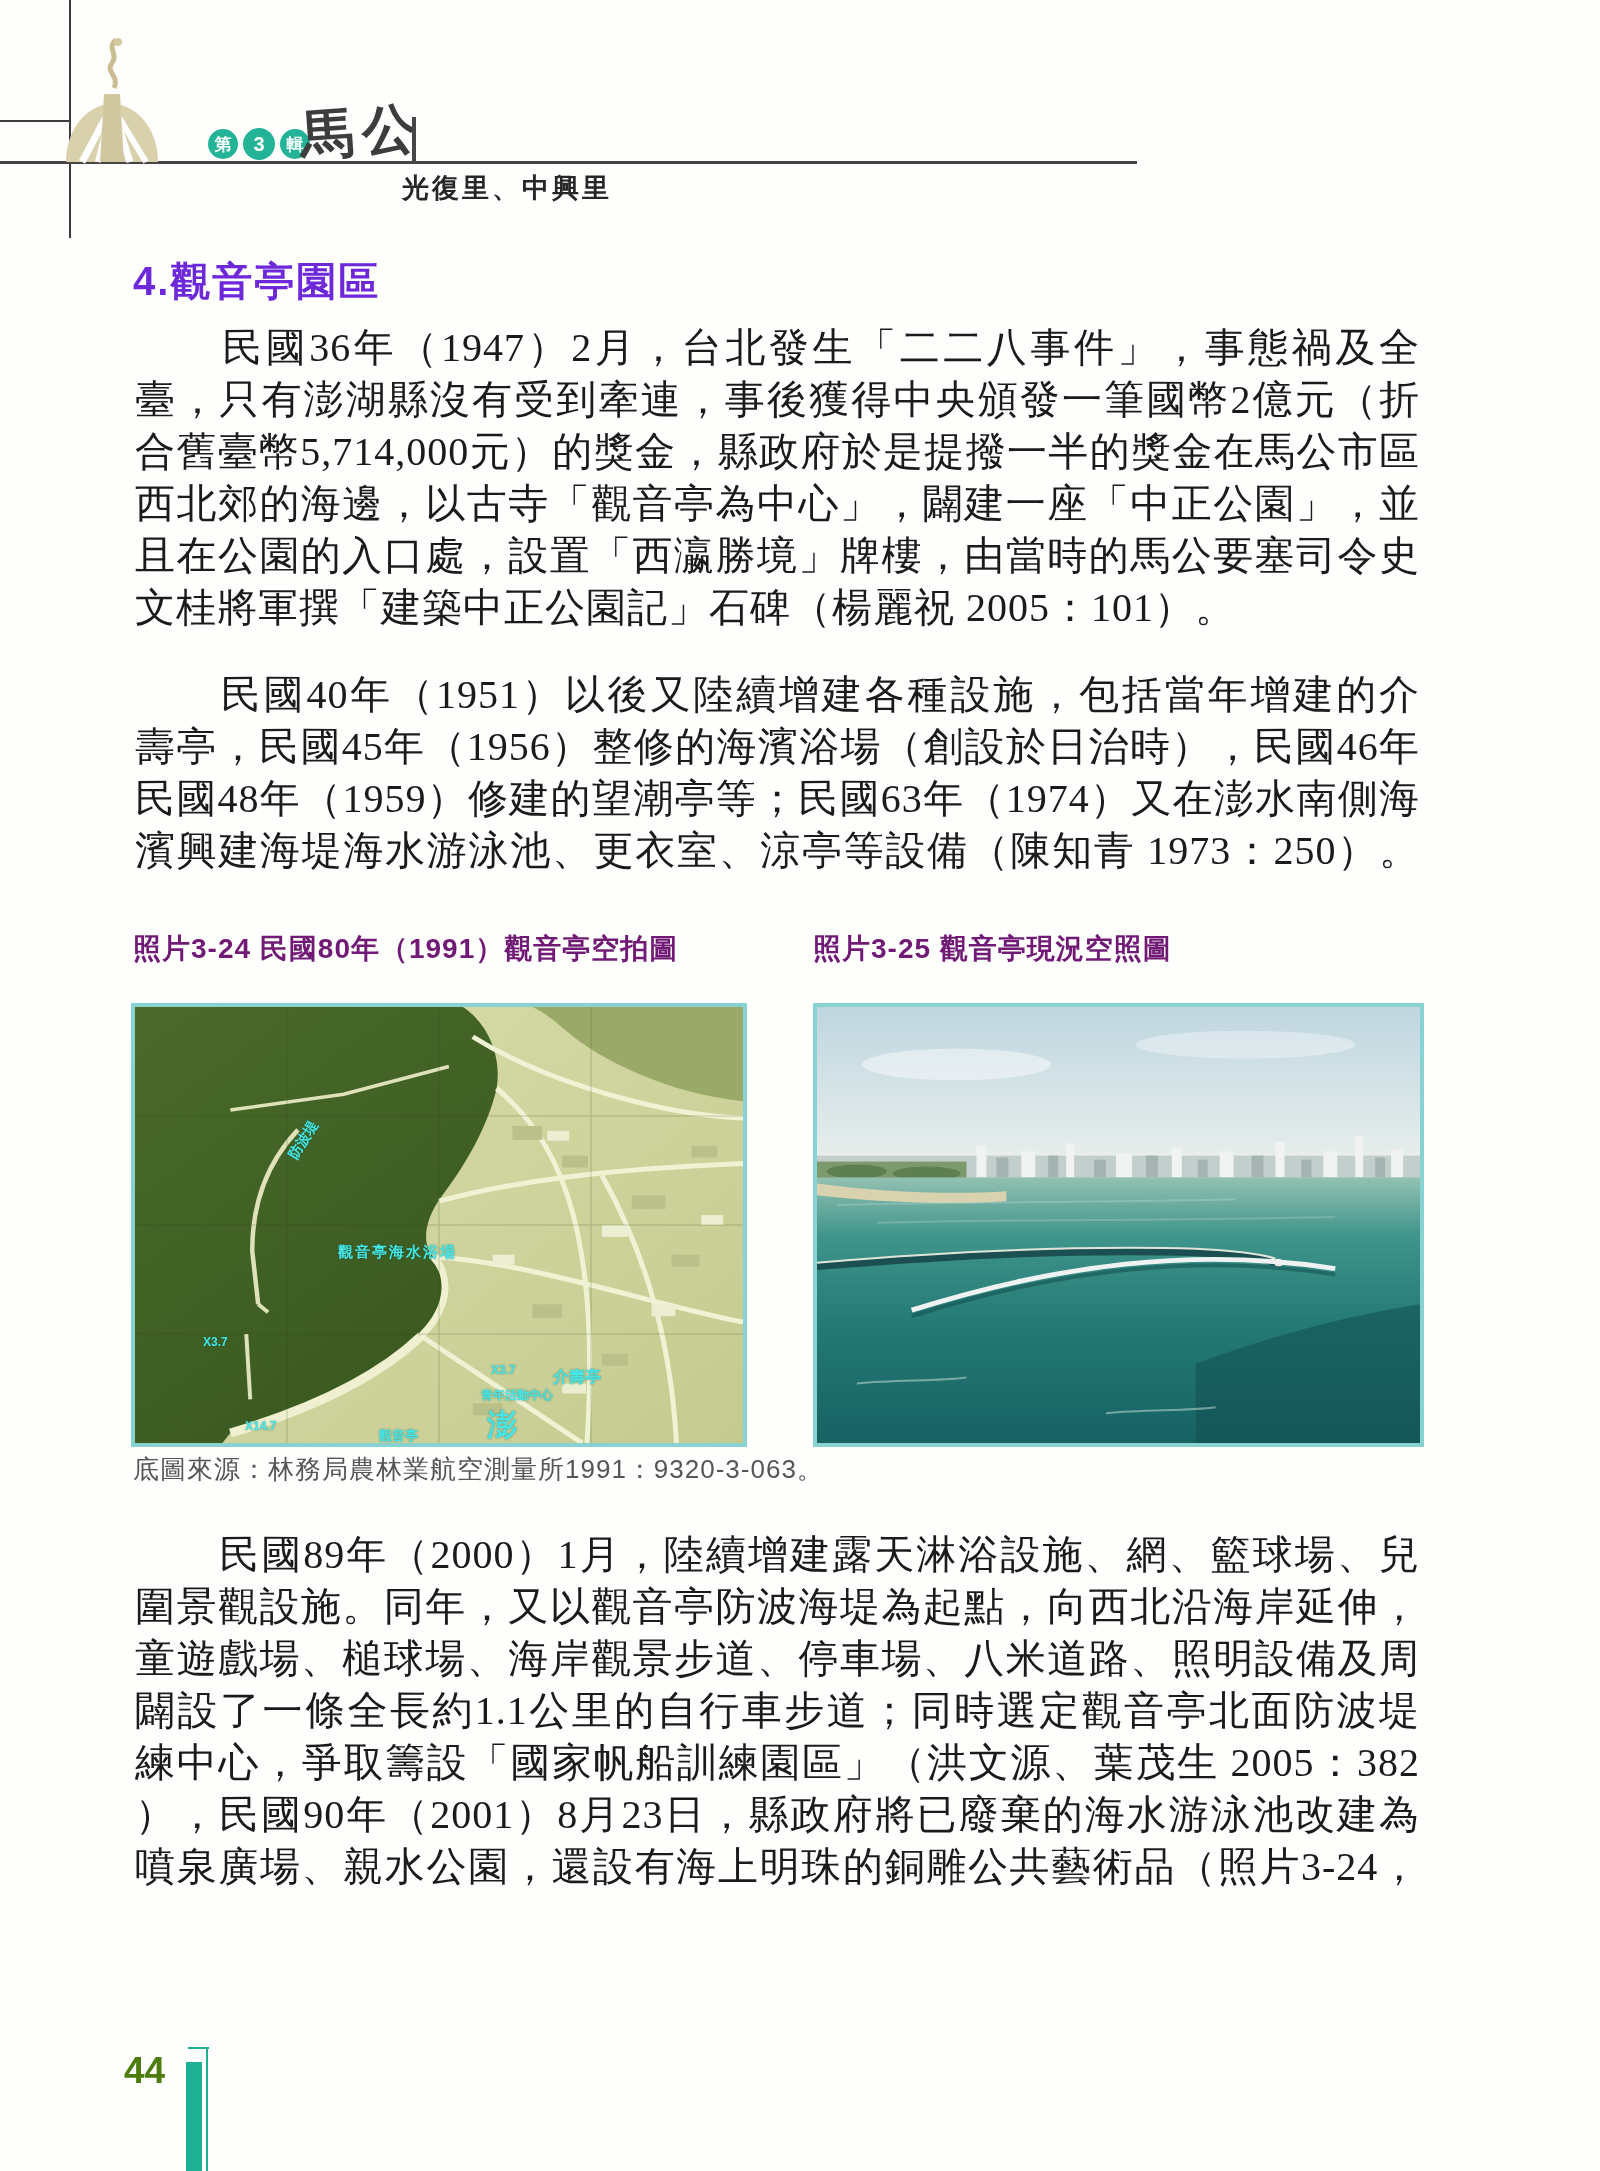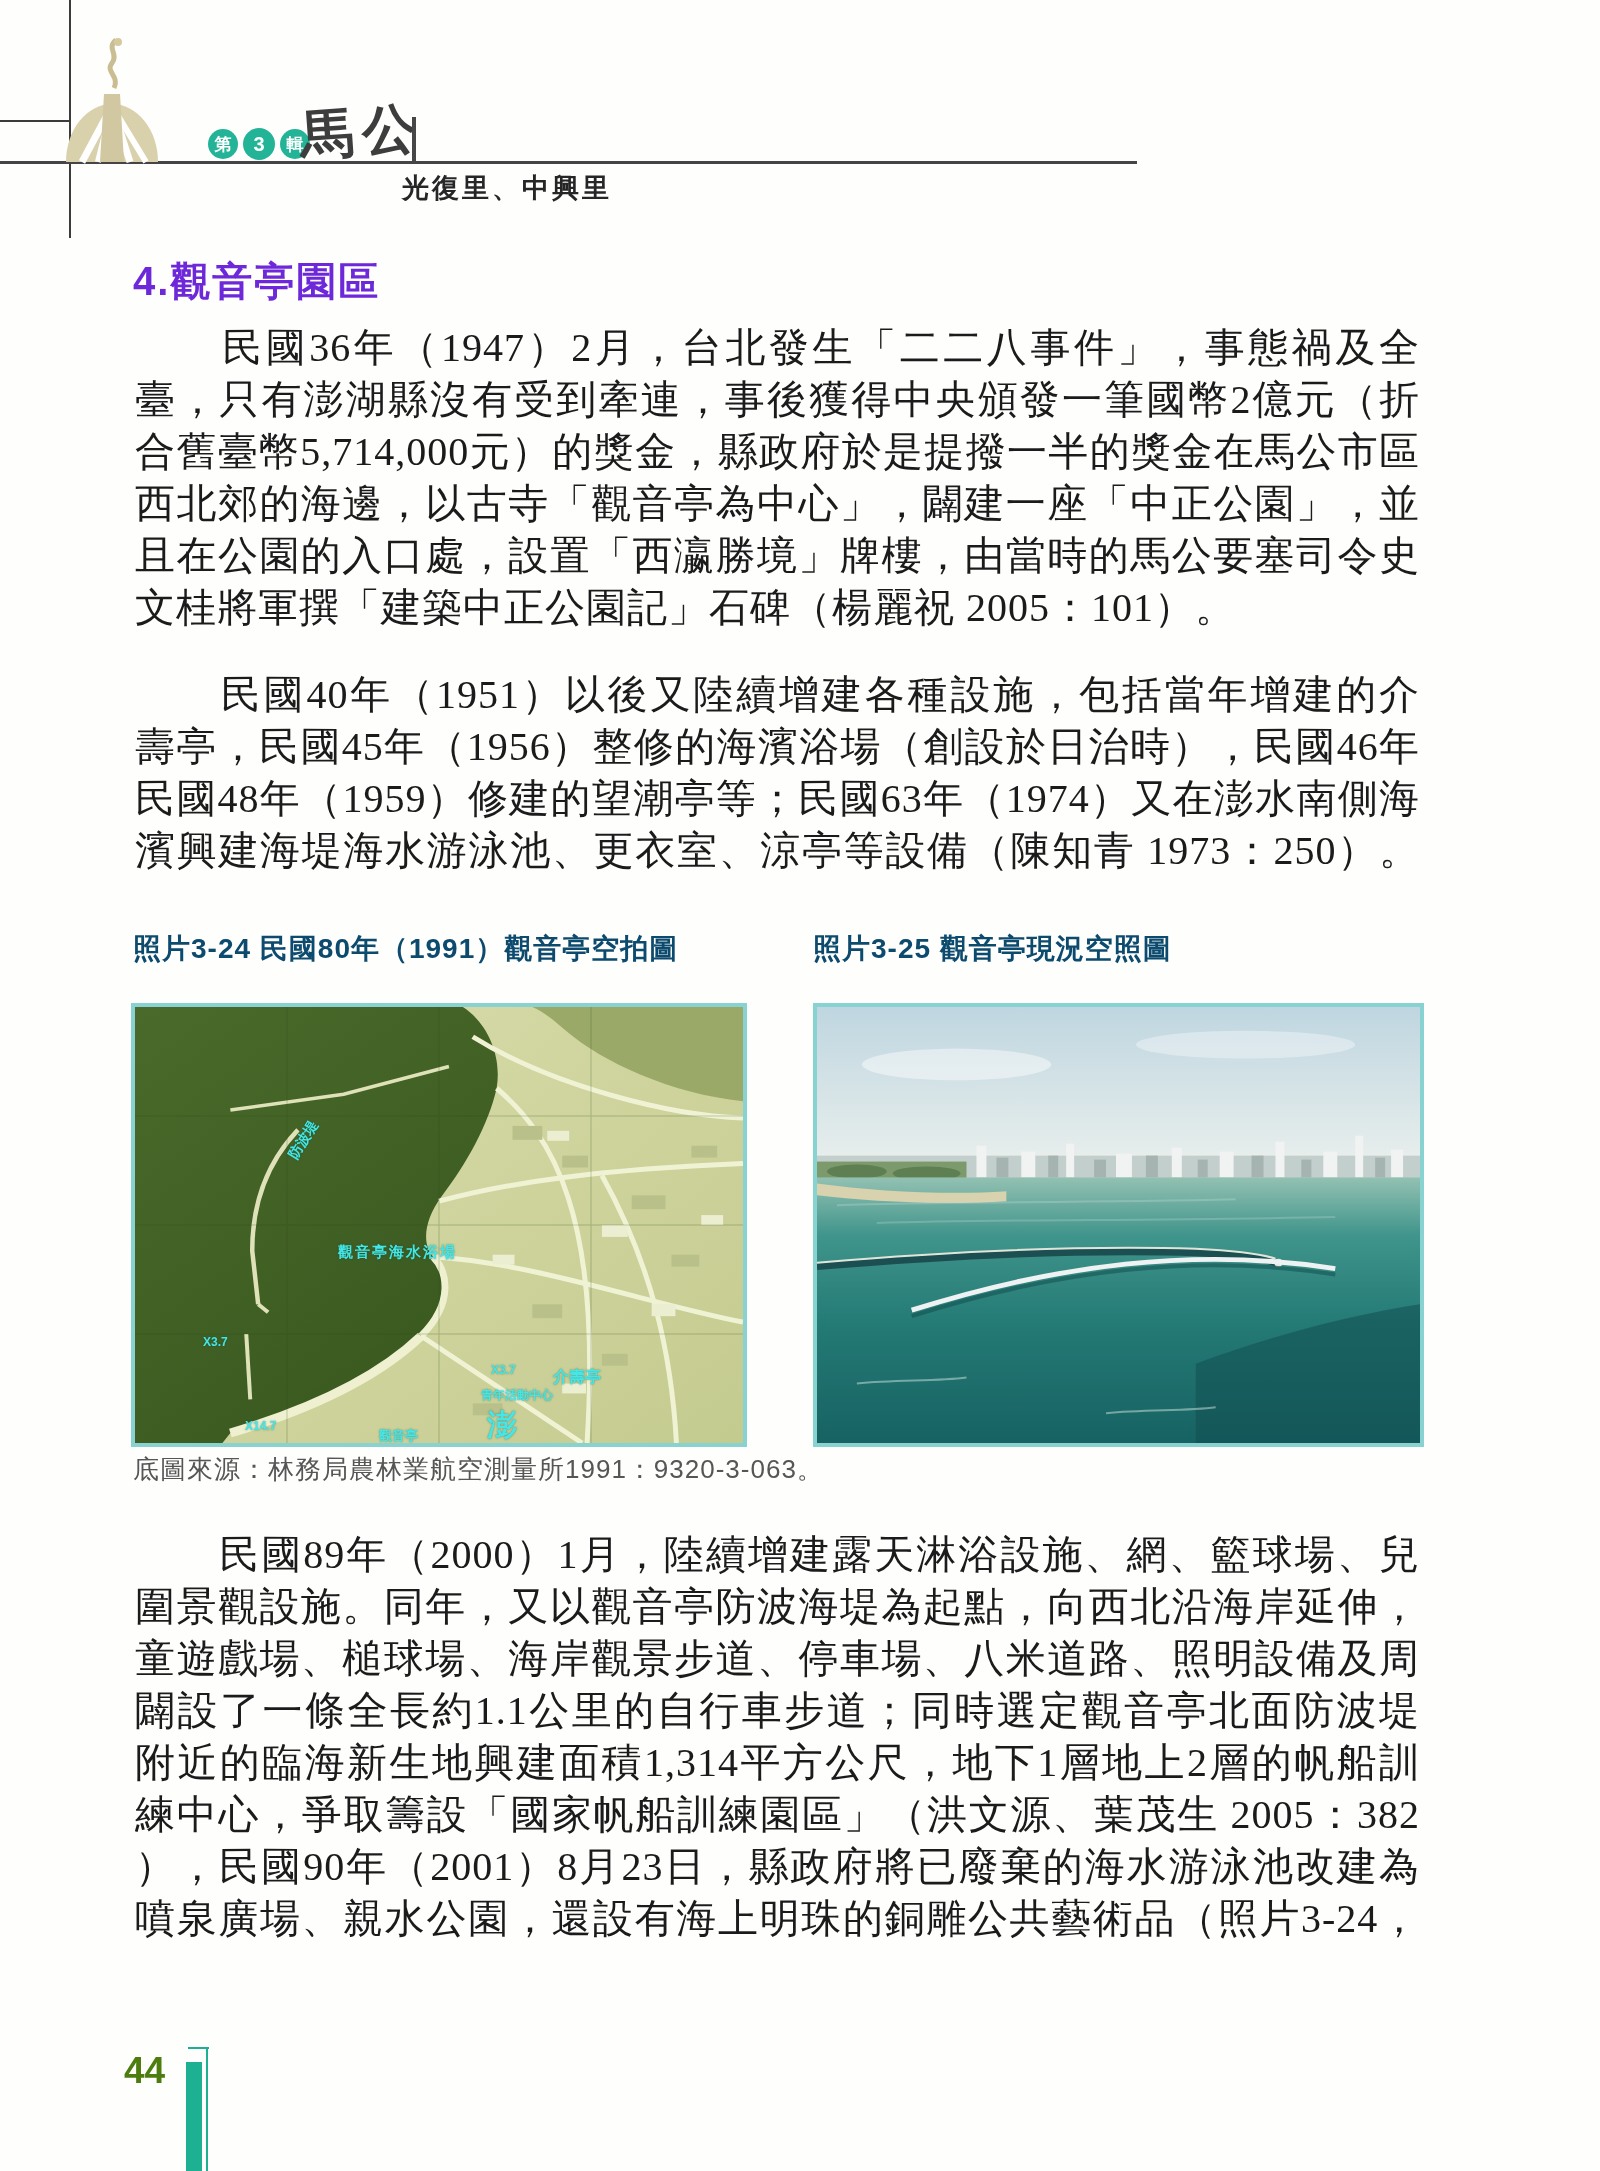--- a/index.html
+++ b/index.html
@@ -22,21 +22,21 @@
           letter-spacing:8px;transform:rotate(-4deg)}
   .vbar{position:absolute;left:412px;top:117px;width:4px;height:46px;background:#474747}
   .subtitle{position:absolute;left:402px;top:170px;font-size:27px;font-weight:bold;color:#262626;letter-spacing:3px}
 
   .sec-title{position:absolute;left:133px;top:254px;font-size:40px;font-weight:bold;color:#6d28d9;letter-spacing:2px}
 
   .para{position:absolute;left:135px;width:1285px;font-size:40px;letter-spacing:1px}
   .tline{height:52px;line-height:52px;text-align:justify}
   .tline.j{text-align-last:justify}
 
-  .caption{position:absolute;top:930px;font-size:28px;font-weight:bold;color:#0c4a6e;letter-spacing:1px}
+  .caption{position:absolute;top:930px;font-size:28px;font-weight:bold;color:#701a75;letter-spacing:1px}
   .cap-left{left:133px}
   .cap-right{left:813px}
 
   .photo{position:absolute;top:1003px;height:444px;border:4px solid #88d3d1;box-sizing:border-box;background:#7ca355}
   .photo svg{display:block;width:100%;height:100%}
   .photo-left{left:131px;width:616px}
   .photo-right{left:813px;width:611px}
   .plabel{position:absolute;color:#45e6e6;font-family:"Liberation Sans","DejaVu Sans",sans-serif;
           font-weight:bold;text-shadow:0 0 2px rgba(0,70,70,.55);white-space:nowrap;transform-origin:left top}
 
@@ -235,21 +235,20 @@
     </svg>
   </div>
 
   <div class="source-note">底圖來源：林務局農林業航空測量所1991：9320-3-063。</div>
 
   <div class="para" style="top:1529px">
     <div class="tline j">　　民國89年（2000）1月，陸續增建露天淋浴設施、網、籃球場、兒</div>
     <div class="tline j">圍景觀設施。同年，又以觀音亭防波海堤為起點，向西北沿海岸延伸，</div>
     <div class="tline j">童遊戲場、槌球場、海岸觀景步道、停車場、八米道路、照明設備及周</div>
     <div class="tline j">闢設了一條全長約1.1公里的自行車步道；同時選定觀音亭北面防波堤</div>
-    <div class="tline j">附近的臨海新生地興建面積1,314平方公尺，地下1層地上2層的帆船訓</div>
     <div class="tline j">練中心，爭取籌設「國家帆船訓練園區」（洪文源、葉茂生 2005：382</div>
     <div class="tline j">），民國90年（2001）8月23日，縣政府將已廢棄的海水游泳池改建為</div>
     <div class="tline j">噴泉廣場、親水公園，還設有海上明珠的銅雕公共藝術品（照片3-24，</div>
   </div>
 
   <div class="pagenum">44</div>
   <div class="footbar"></div>
   <div class="footbracket-h"></div>
   <div class="footbracket-v"></div>
 

